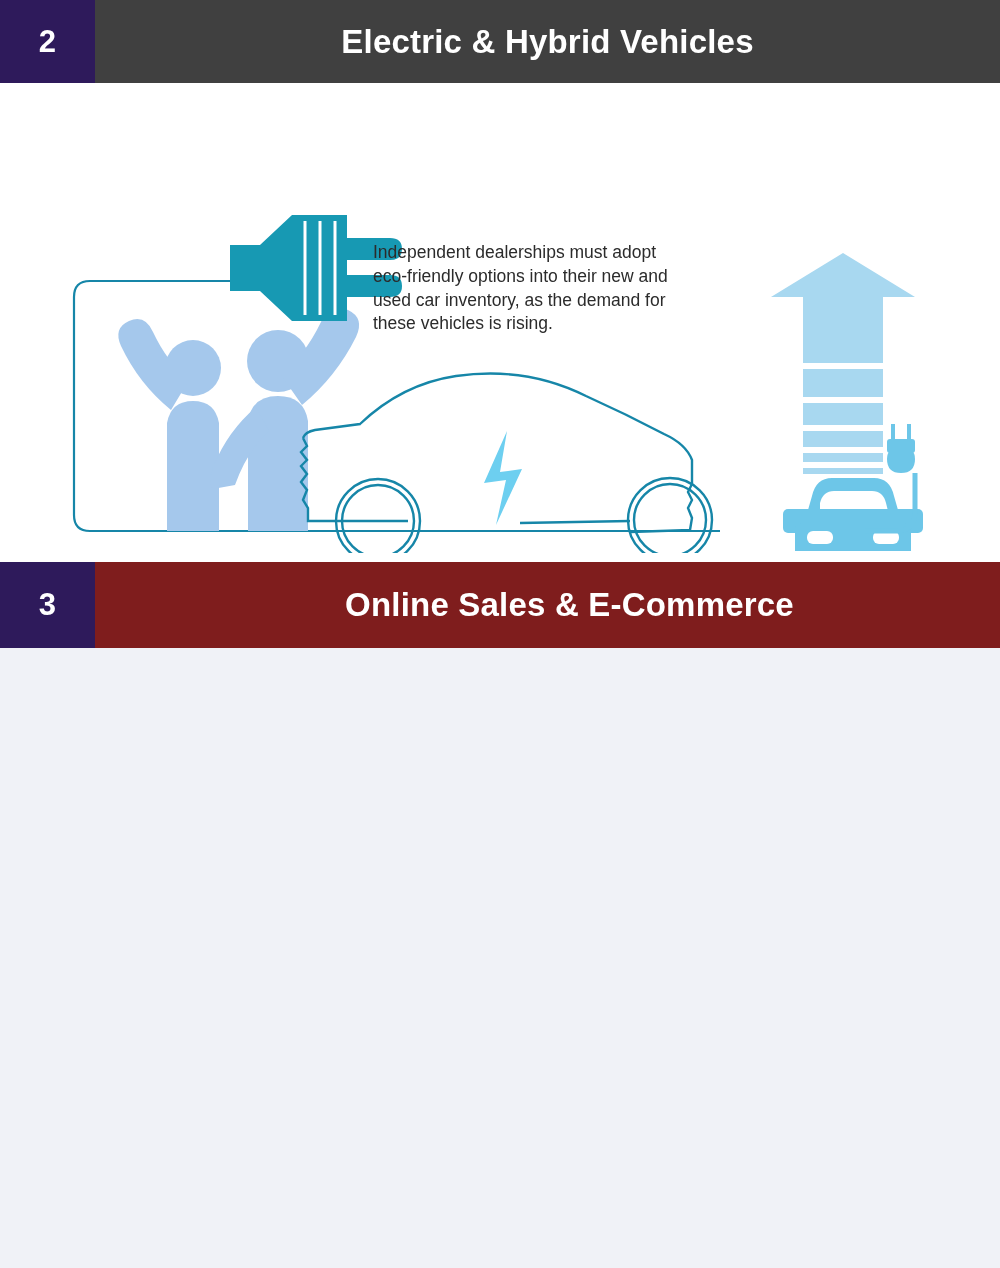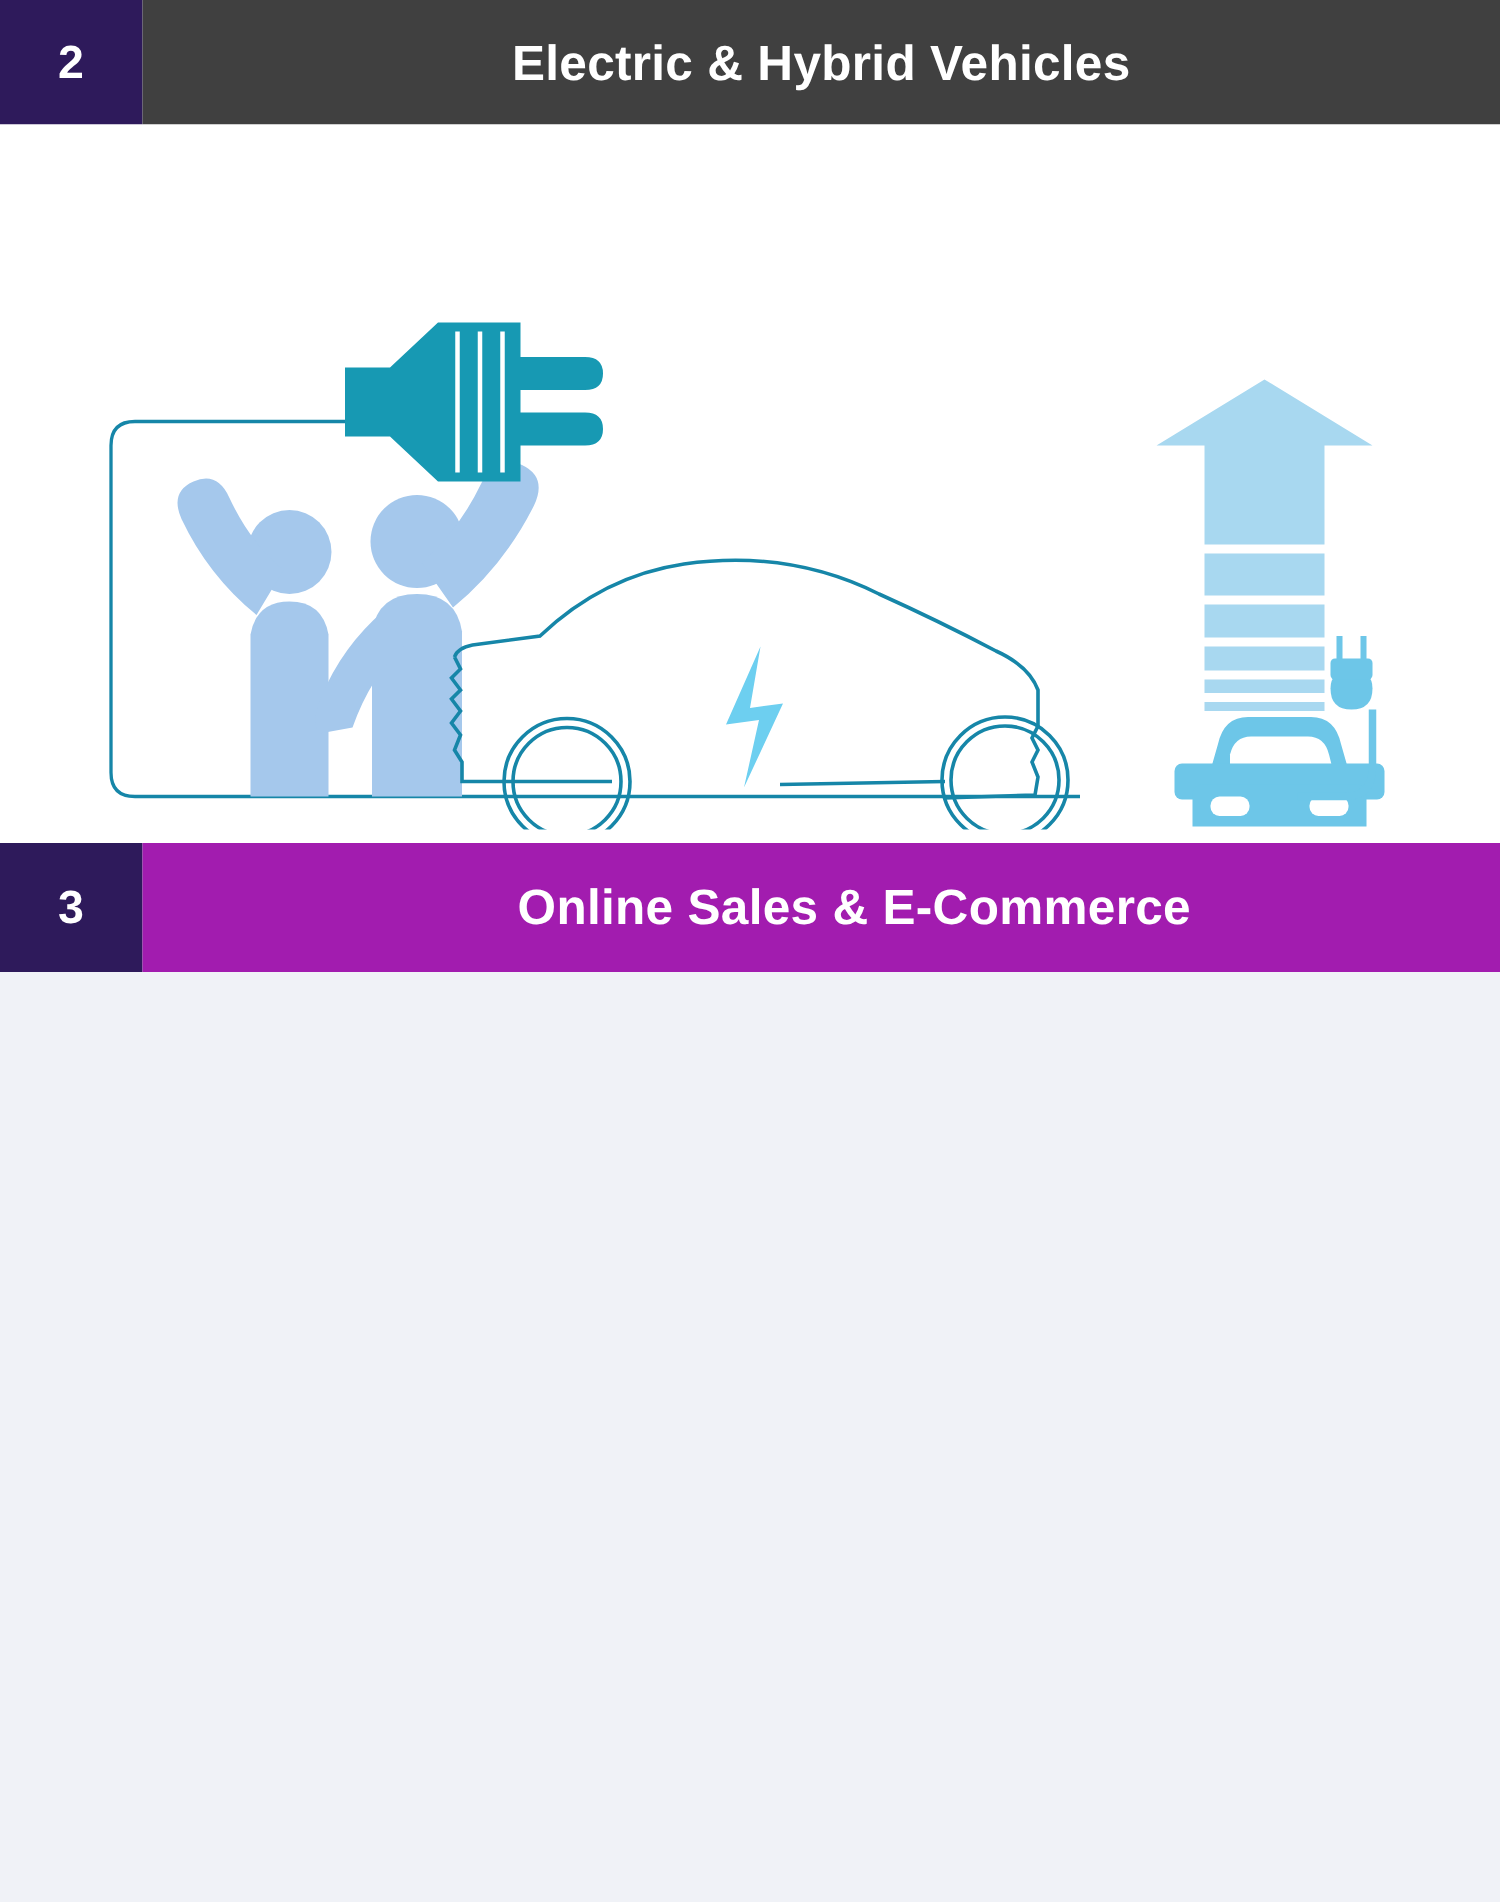--- a/index.html
+++ b/index.html
@@ -24,21 +24,21 @@
   .banner-title {
     flex: 1 1 auto;
     display: flex; align-items: center; justify-content: center;
     color: #ffffff;
     font-size: 33px; font-weight: bold;
     letter-spacing: 0.2px;
   }
   #banner-ev { top: 0; height: 83px; }
   #banner-ev .banner-title { background: #404040; }
   #banner-online { top: 562px; height: 86px; }
-  #banner-online .banner-title { background: #a21caf; padding-left: 44px; }
+  #banner-online .banner-title { background: #7f1d1d; padding-left: 44px; }
 
   
   .body-ev { position: absolute; left: 0; top: 83px; width: 1000px; height: 479px; background: #ffffff; }
   .body-online { position: absolute; left: 0; top: 648px; width: 1000px; height: 620px; background: #F0F2F7; }
 
   
   .para {
     position: absolute;
     color: #2B2B2B;
     font-size: 17.5px;
@@ -97,20 +97,21 @@
         <path d="M 460 360 l 110 -2"></path>
         <circle cx="318" cy="358" r="42"></circle>
         <circle cx="318" cy="358" r="36"></circle>
         <circle cx="610" cy="357" r="42"></circle>
         <circle cx="610" cy="357" r="36"></circle>
       </g>
 
       <path d="M 447 268 L 424 320 L 446 317 L 436 362 L 462 306 L 440 309 Z" fill="#6DCFF0"></path>
     </svg>
 
+    <p class="para" id="para-ev">Independent dealerships must adopt eco-friendly options into their new and used car inventory, as the demand for these vehicles is rising.</p>
 
     <svg class="svg-abs" style="left:765px; top:168px;" width="175" height="300" viewBox="0 0 175 300">
 
       <g fill="#A8D8F0">
 
         <path d="M 78 2 L 150 46 L 118 46 L 118 112 L 38 112 L 38 46 L 6 46 Z"></path>
 
         <rect x="38" y="118" width="80" height="28"></rect>
         <rect x="38" y="152" width="80" height="22"></rect>
         <rect x="38" y="180" width="80" height="16"></rect>

